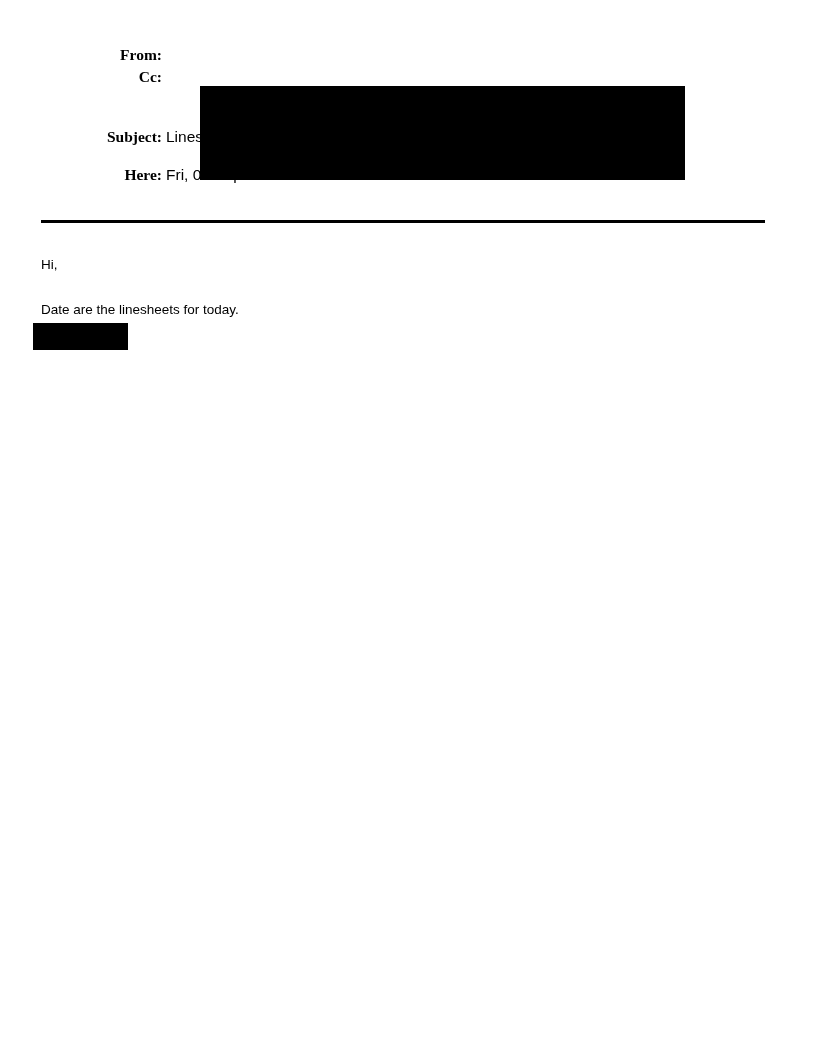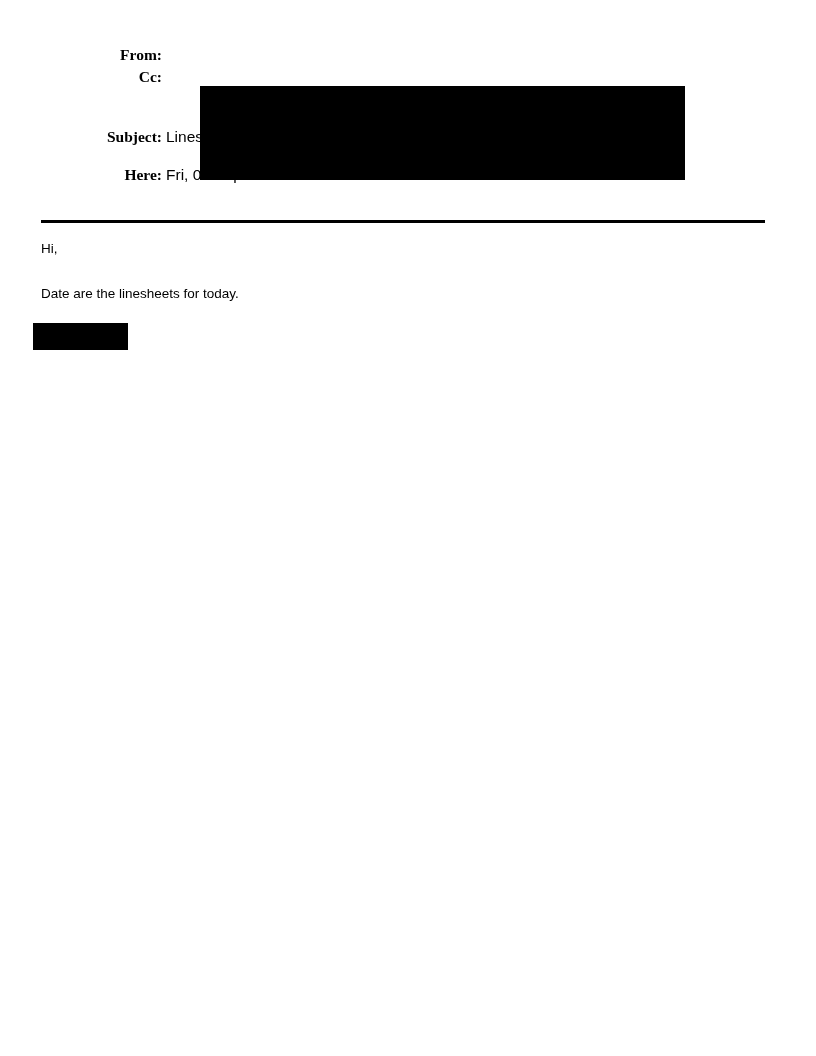--- a/index.html
+++ b/index.html
@@ -85,21 +85,21 @@
     top: 220px;
     width: 724px;
     height: 3px;
     background: #000000;
   }
 
   
   .body-text {
     position: absolute;
     left: 41px;
-    top: 240px;
+    top: 256px;
     width: 700px;
     font-family: "Liberation Sans", sans-serif;
     font-size: 13.5px;
     color: #000000;
   }
 
   .body-para {
     margin: 0 0 27px 0;
     line-height: 18px;
   }

